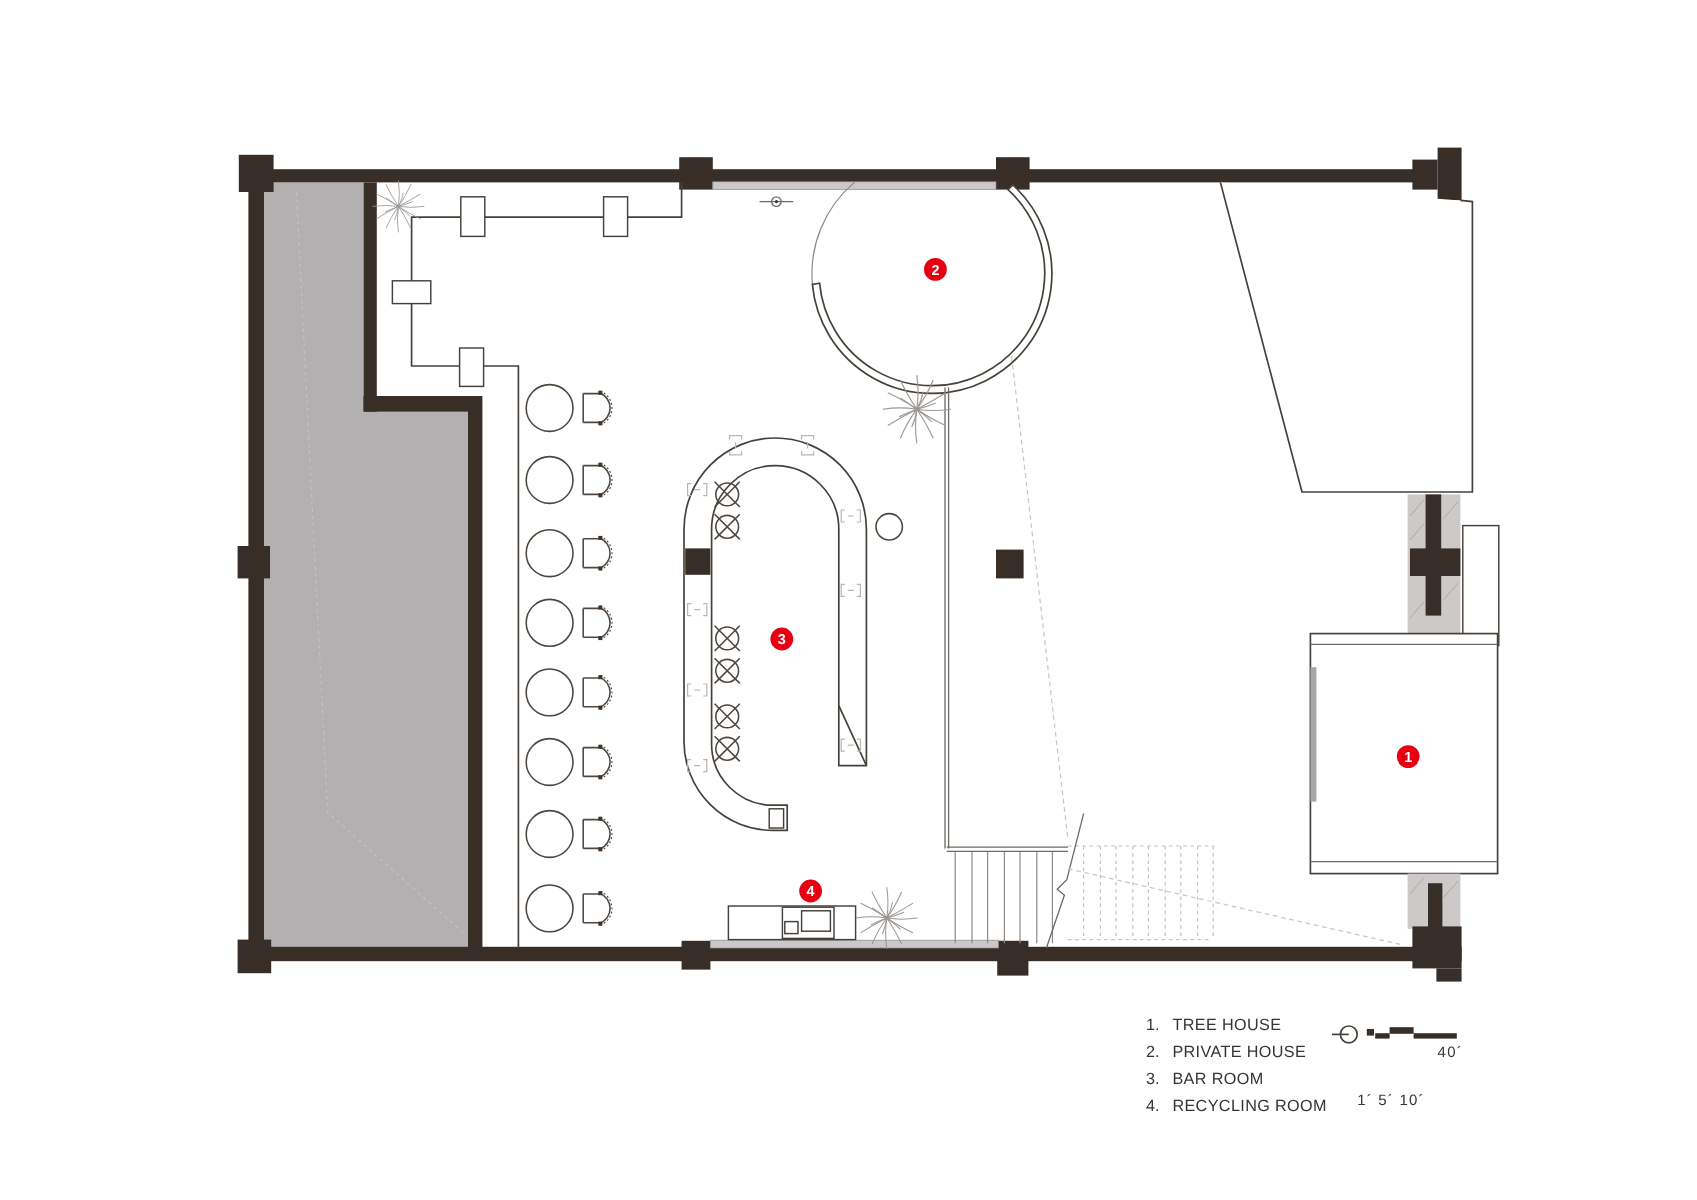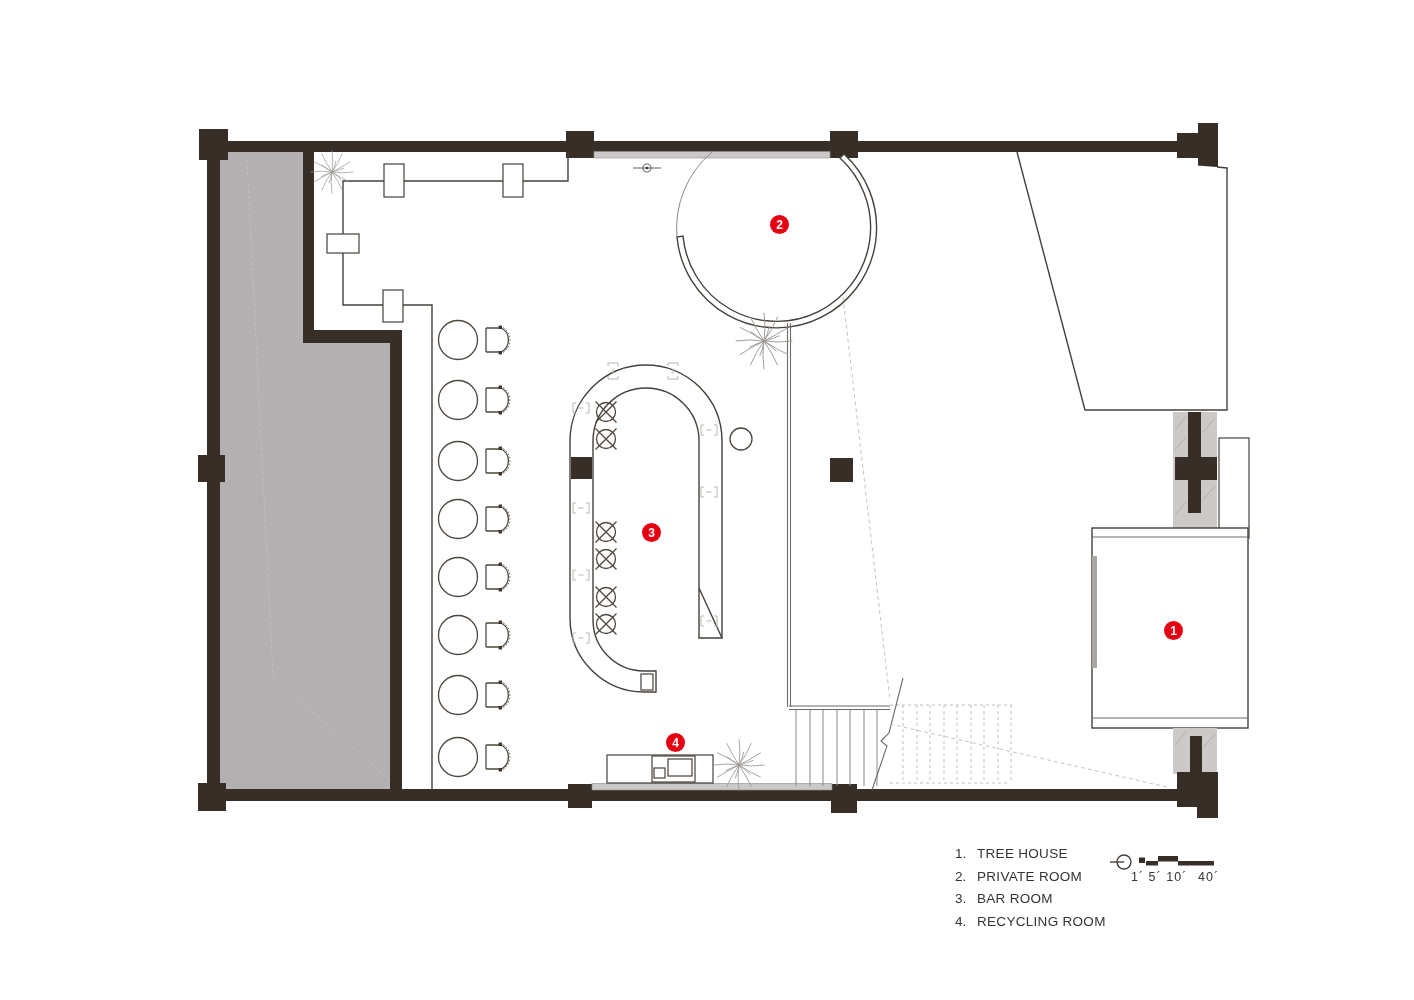--- a/index.html
+++ b/index.html
@@ -31,21 +31,21 @@
           display:flex;align-items:center;justify-content:center;line-height:1;}
 
   
   .legend{position:absolute;left:955px;top:846px;color:#353535;font-size:13.5px;}
   .legend-row{display:flex;margin-bottom:7.5px;}
   .legend-num{width:22px;}
   .legend-label{letter-spacing:.3px;text-align:center;}
 
   
   .scale-label{position:absolute;top:870px;color:#353535;font-size:12.5px;letter-spacing:1px;}
-  .scale-label.small{left:1131px;}
+  .scale-label.small{left:1131px;margin-top:40px;}
   .scale-label.large{left:1198px;}
 </style>
 </head>
 <body>
 
 <div class="plan">
 
 <svg width="1414" height="1000" viewBox="0 0 1414 1000">
   <defs>
     <g id="palm">
@@ -249,21 +249,21 @@
 <div class="marker" style="left:666px;top:733px;">4</div>
 
 
 <div class="legend">
   <div class="legend-row">
     <span class="legend-num">1.</span>
     <span class="legend-label">TREE HOUSE</span>
   </div>
   <div class="legend-row">
     <span class="legend-num">2.</span>
-    <span class="legend-label">PRIVATE ROOM</span>
+    <span class="legend-label">PRIVATE HOUSE</span>
   </div>
   <div class="legend-row">
     <span class="legend-num">3.</span>
     <span class="legend-label">BAR ROOM</span>
   </div>
   <div class="legend-row">
     <span class="legend-num">4.</span>
     <span class="legend-label">RECYCLING ROOM</span>
   </div>
 </div>

